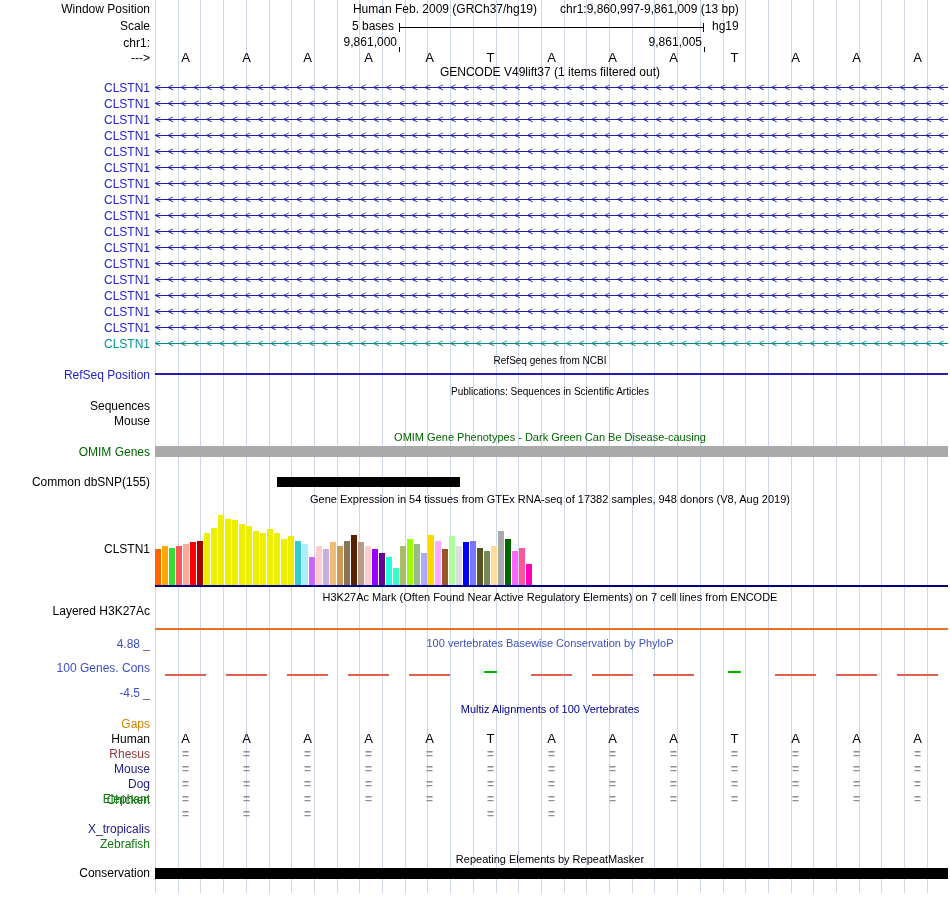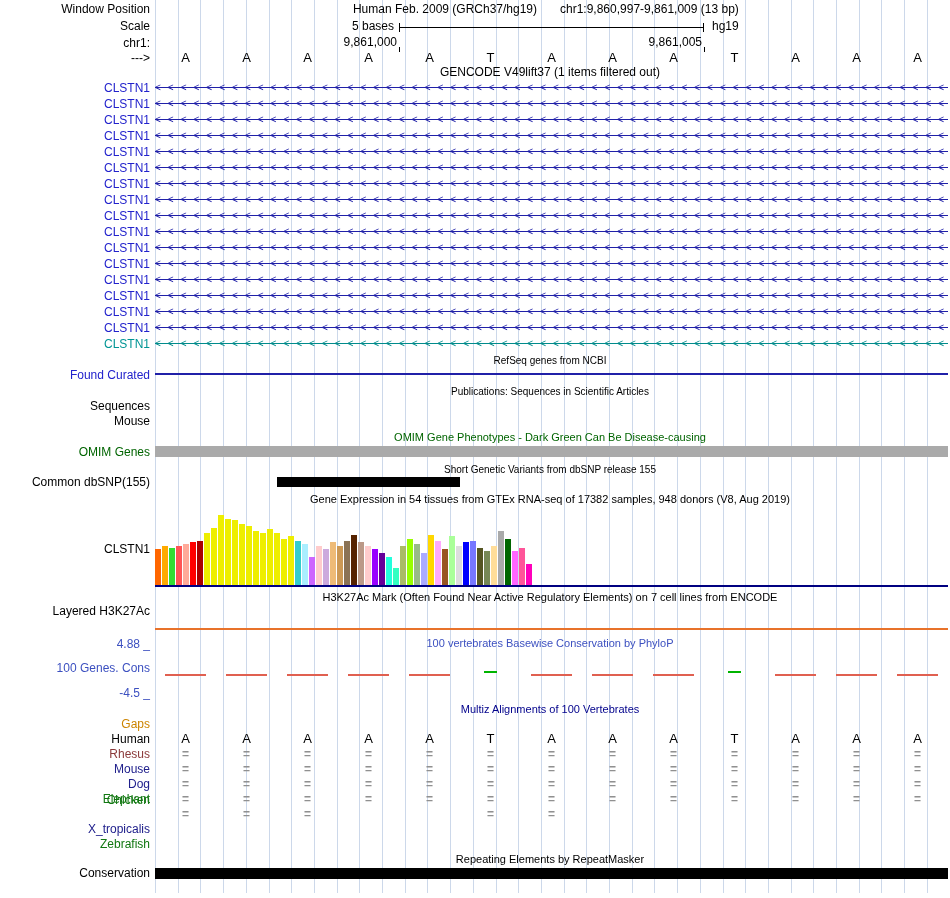--- a/index.html
+++ b/index.html
@@ -155,32 +155,31 @@
         <span class="garrows">&lt;&lt;&lt;&lt;&lt;&lt;&lt;&lt;&lt;&lt;&lt;&lt;&lt;&lt;&lt;&lt;&lt;&lt;&lt;&lt;&lt;&lt;&lt;&lt;&lt;&lt;&lt;&lt;&lt;&lt;&lt;&lt;&lt;&lt;&lt;&lt;&lt;&lt;&lt;&lt;&lt;&lt;&lt;&lt;&lt;&lt;&lt;&lt;&lt;&lt;&lt;&lt;&lt;&lt;&lt;&lt;&lt;&lt;&lt;&lt;&lt;&lt;&lt;&lt;</span>
       </div>
       <div class="glabel" style="top: 337px; color: var(--teal_label);">CLSTN1</div>
       <div class="generow" style="top: 337px; color: var(--teal_line);">
         <i class="gline"></i>
         <span class="garrows">&lt;&lt;&lt;&lt;&lt;&lt;&lt;&lt;&lt;&lt;&lt;&lt;&lt;&lt;&lt;&lt;&lt;&lt;&lt;&lt;&lt;&lt;&lt;&lt;&lt;&lt;&lt;&lt;&lt;&lt;&lt;&lt;&lt;&lt;&lt;&lt;&lt;&lt;&lt;&lt;&lt;&lt;&lt;&lt;&lt;&lt;&lt;&lt;&lt;&lt;&lt;&lt;&lt;&lt;&lt;&lt;&lt;&lt;&lt;&lt;&lt;&lt;&lt;&lt;</span>
       </div>
     </div>
 
   <div class="title small" style="top:354px">RefSeq genes from NCBI</div>
-  <div class="glabel" style="top:368px;color:var(--gene_label)">Found Curated</div>
+  <div class="glabel" style="top:368px;color:var(--gene_label)">RefSeq Position</div>
   <div class="abs" style="left:155px;top:373px;width:793px;height:2px;background:var(--gene_line)"></div>
 
   <div class="title small" style="top:385px">Publications: Sequences in Scientific Articles</div>
   <div class="glabel" style="top:399px">Sequences</div>
   <div class="glabel" style="top:414px">Mouse</div>
 
   <div class="title" style="top:431px;color:var(--omim_green)">OMIM Gene Phenotypes - Dark Green Can Be Disease-causing</div>
   <div class="glabel" style="top:445px;color:var(--omim_green)">OMIM Genes</div>
   <div class="abs" style="left:155px;top:446px;width:793px;height:11px;background:var(--omim_gray)"></div>
 
-  <div class="title small" style="top:463px">Short Genetic Variants from dbSNP release 155</div>
   <div class="glabel" style="top:475px">Common dbSNP(155)</div>
   <div class="abs" style="left:277px;top:477px;width:183px;height:10px;background:#000"></div>
 
   <div class="title" style="top:493px">Gene Expression in 54 tissues from GTEx RNA-seq of 17382 samples, 948 donors (V8, Aug 2019)</div>
   <div class="glabel" style="top:542px">CLSTN1</div>
   <div id="gtexBars">
       <div class="gtexbar" style="background: rgb(255, 102, 0); height: 37px;"></div>
       <div class="gtexbar" style="background: rgb(255, 170, 0); height: 40px;"></div>
       <div class="gtexbar" style="background: rgb(51, 221, 51); height: 38px;"></div>
       <div class="gtexbar" style="background: rgb(255, 85, 85); height: 40px;"></div>

